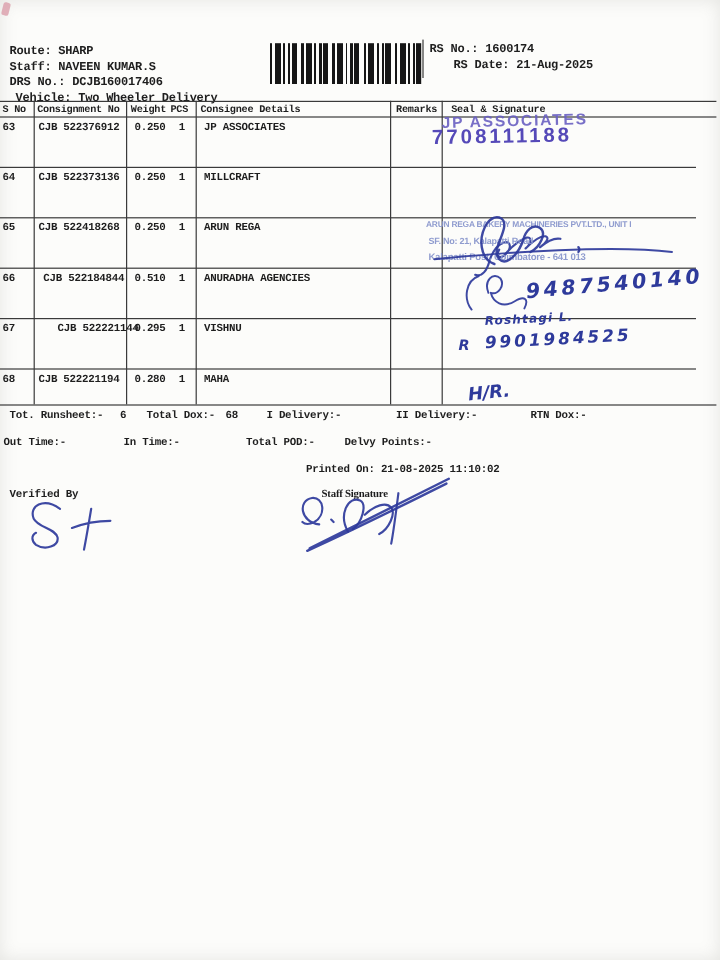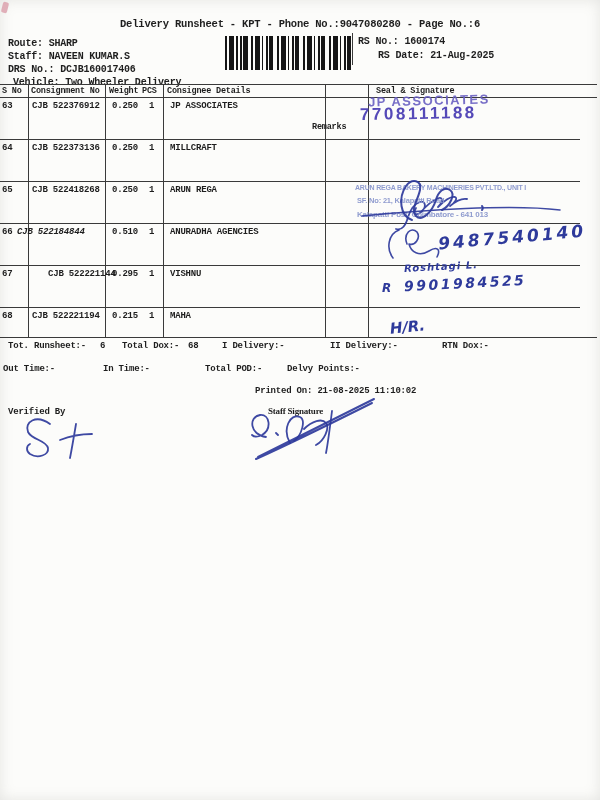--- a/index.html
+++ b/index.html
@@ -33,21 +33,20 @@
   .arun-stamp{font-family:"Liberation Sans",sans-serif;font-weight:bold;color:var(--stamp_light_blue,#8a97cd);
     white-space:pre;opacity:.95;}
 </style>
 </head>
 <body>
 
 <div class="page">
 
   <div class="corner-mark"></div>
 
-  <div class="t center subtitle">Delivery Runsheet - KPT - Phone No.:9047080280 - Page No.:6</div>
 
   <div class="t info" style="left:8px;top:38px;"><span>Route:</span> <span>SHARP</span></div>
   <div class="t info" style="left:8px;top:51px;"><span>Staff:</span> <span>NAVEEN KUMAR.S</span></div>
   <div class="t info" style="left:8px;top:64px;"><span>DRS No.:</span> <span>DCJB160017406</span></div>
   <div class="t info" style="left:13px;top:77px;"><span>Vehicle:</span> <span>Two Wheeler Delivery</span></div>
 
   <div class="barcode"></div>
   <div class="vline" style="left:352px;top:33px;height:32px;"></div>
   <div class="t info" style="left:358px;top:36px;"><span>RS No.:</span> <span>1600174</span></div>
   <div class="t info" style="left:358px;top:50px;margin-left:20px;"><span>RS Date:</span> <span>21-Aug-2025</span></div>
@@ -64,21 +63,21 @@
   <div class="vline" style="left:105px;top:84px;height:253px;"></div>
   <div class="vline" style="left:163px;top:84px;height:253px;"></div>
   <div class="vline" style="left:325px;top:84px;height:253px;"></div>
   <div class="vline" style="left:368px;top:84px;height:253px;"></div>
 
   <div class="t th" style="left:2px;top:86px;">S No</div>
   <div class="t th" style="left:31px;top:86px;">Consignment No</div>
   <div class="t th" style="left:109px;top:86px;">Weight</div>
   <div class="t th" style="left:142px;top:86px;">PCS</div>
   <div class="t th" style="left:167px;top:86px;">Consignee Details</div>
-  <div class="t th" style="left:312px;top:86px;margin-top:36px;">Remarks</div>
+  <div class="t th" style="left:330px;top:86px;">Remarks</div>
   <div class="t th" style="left:376px;top:86px;">Seal &amp; Signature</div>
 
   <div class="t td" style="left:2px;top:101px;">63</div>
   <div class="t td" style="left:32px;top:101px;">CJB 522376912</div>
   <div class="t td" style="left:112px;top:101px;">0.250</div>
   <div class="t td" style="left:149px;top:101px;">1</div>
   <div class="t td" style="left:170px;top:101px;">JP ASSOCIATES</div>
 
   <div class="t td" style="left:2px;top:143px;">64</div>
   <div class="t td" style="left:32px;top:143px;">CJB 522373136</div>
@@ -86,34 +85,34 @@
   <div class="t td" style="left:149px;top:143px;">1</div>
   <div class="t td" style="left:170px;top:143px;">MILLCRAFT</div>
 
   <div class="t td" style="left:2px;top:185px;text-align:center;">65</div>
   <div class="t td" style="left:32px;top:185px;">CJB 522418268</div>
   <div class="t td" style="left:112px;top:185px;">0.250</div>
   <div class="t td" style="left:149px;top:185px;">1</div>
   <div class="t td" style="left:170px;top:185px;">ARUN REGA</div>
 
   <div class="t td" style="left:2px;top:227px;">66</div>
-  <div class="t td" style="left:17px;top:227px;font-style:italic;">CJB 522184844</div>
+  <div class="t td" style="left:36px;top:227px;">CJB 522184844</div>
   <div class="t td" style="left:112px;top:227px;">0.510</div>
   <div class="t td" style="left:149px;top:227px;">1</div>
   <div class="t td" style="left:170px;top:227px;">ANURADHA AGENCIES</div>
 
   <div class="t td" style="left:2px;top:269px;">67</div>
   <div class="t td" style="left:48px;top:269px;text-align:center;">CJB 522221144</div>
   <div class="t td" style="left:112px;top:269px;">0.295</div>
   <div class="t td" style="left:149px;top:269px;">1</div>
   <div class="t td" style="left:170px;top:269px;text-align:right;">VISHNU</div>
 
   <div class="t td" style="left:2px;top:311px;">68</div>
   <div class="t td" style="left:32px;top:311px;">CJB 522221194</div>
-  <div class="t td" style="left:112px;top:311px;">0.215</div>
+  <div class="t td" style="left:112px;top:311px;">0.280</div>
   <div class="t td" style="left:149px;top:311px;">1</div>
   <div class="t td" style="left:170px;top:311px;">MAHA</div>
 
   <div class="t ink jp-stamp-name">JP ASSOCIATES</div>
   <div class="t ink jp-stamp-phone">7708111188</div>
 
   <div class="ink" style="left:392px;top:191px;">
     <svg width="100" height="48" viewBox="0 0 100 48">
       <path d="M4,38 C10,40 14,34 16,26 C18,20 22,13 28,11 C34,9 35,17 28,22 C24,25 21,22 24,17 M28,22 C34,15 41,9 47,7 C51,6 51,12 46,16 M46,16 C52,10 58,5 63,6 C66,7 63,12 58,15 M58,15 C64,10 70,7 75,8" stroke-width="1.8"></path>
       <path d="M90,15 C91,16 91,18 90,19" stroke-width="2"></path>

